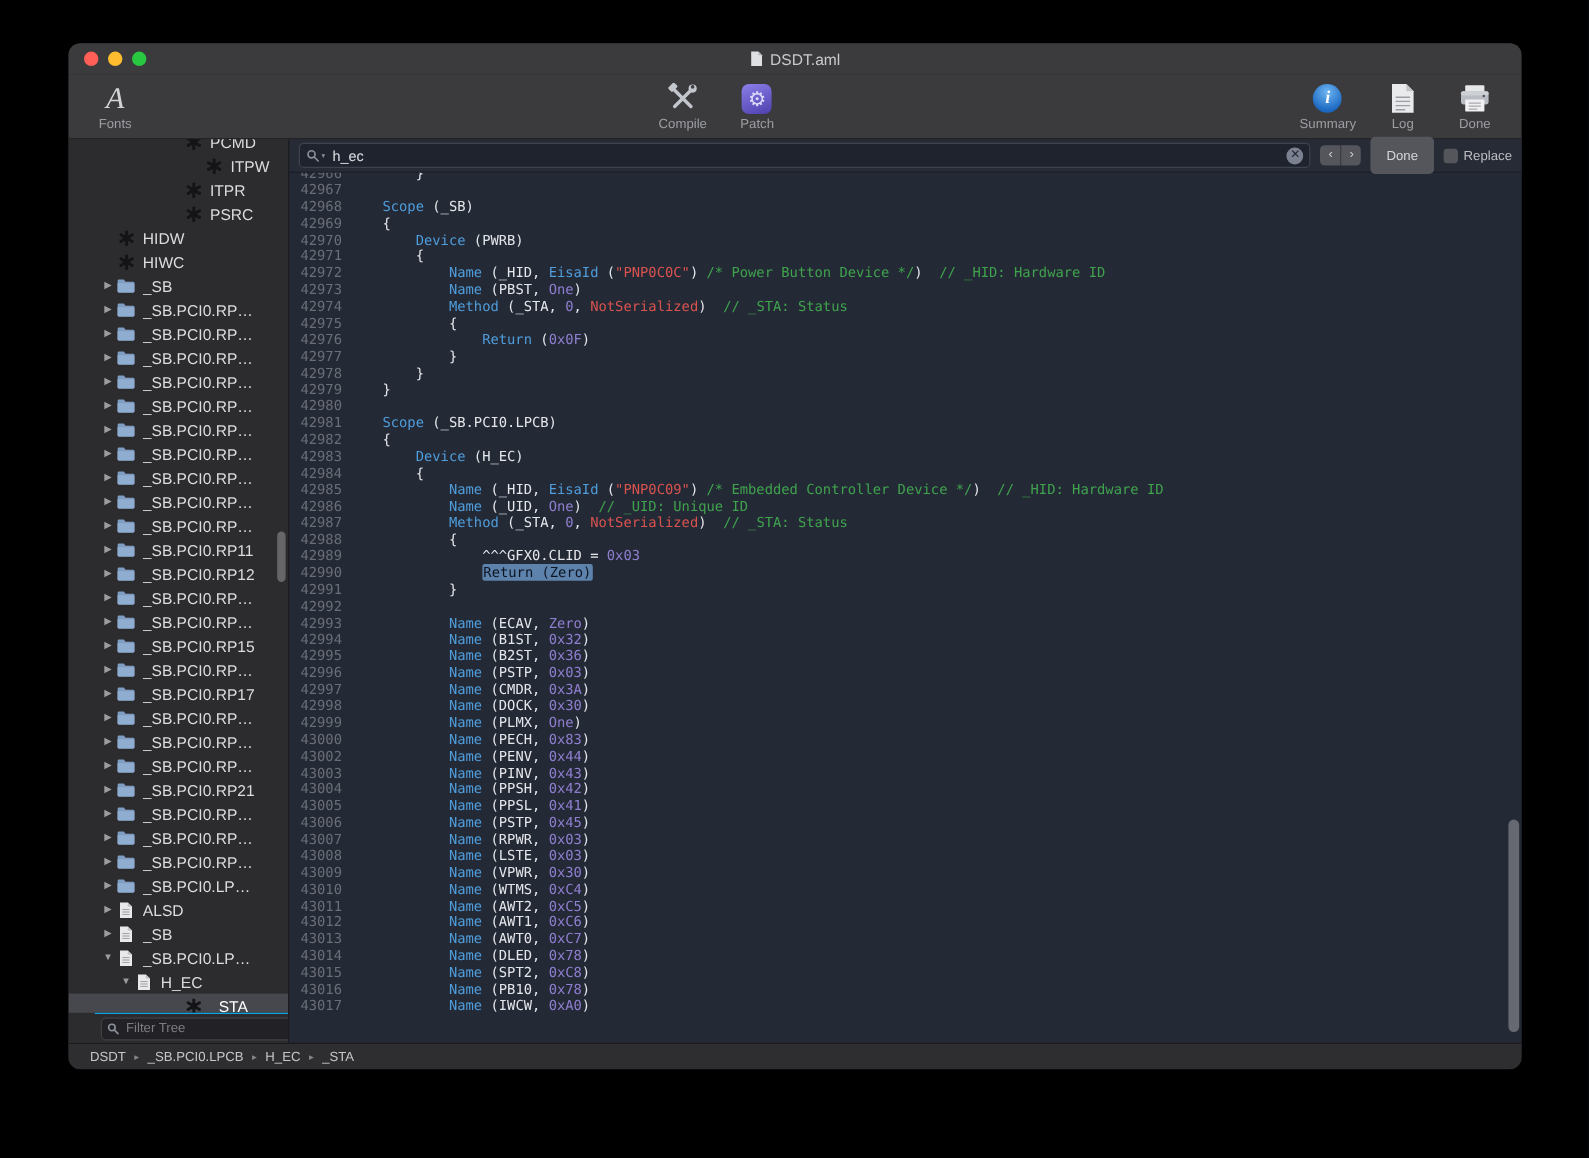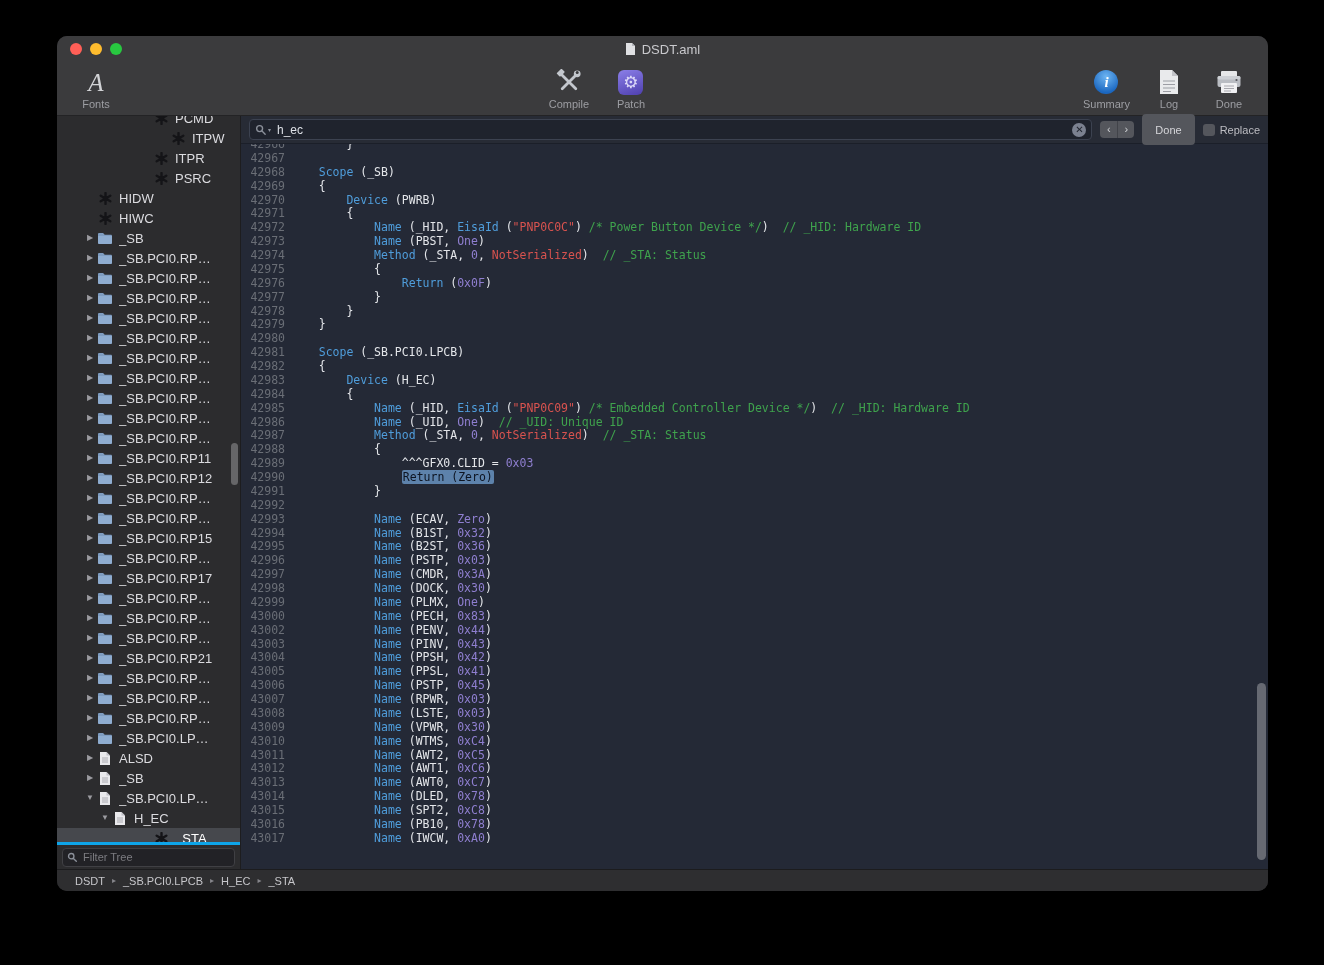--- a/index.html
+++ b/index.html
@@ -48,22 +48,22 @@
            display:flex;flex-direction:column;position:relative;overflow:hidden;}
   .tree{flex:1;overflow:hidden;margin-top:-8px;}
   .tree-row{height:20px;display:flex;align-items:center;font-size:13px;color:#dcdce0;white-space:nowrap;}
   .tree-row.selected{background:#46484d;color:#ffffff;}
   .tri{width:14px;flex:none;font-size:8px;color:#9b9ba0;text-align:center;line-height:1;}
   .tree-icon{width:16px;height:16px;flex:none;display:flex;align-items:center;justify-content:center;margin-right:6px;}
   .tree-label{overflow:hidden;text-overflow:ellipsis;text-align:right;}
   .sidebar-scrollbar{position:absolute;right:1px;top:0;bottom:26px;width:9px;}
   .sidebar-scrollbar .thumb{position:absolute;left:1px;right:1px;top:45%;height:42px;
                             border-radius:4px;background:rgba(255,255,255,.28);}
-  .filter-bar{flex:none;height:24px;border-top:3px solid #0ea5e9;display:flex;align-items:center;
-              padding:0 5px;background:#2c2c2e;}
+  .filter-bar{flex:none;height:24px;border-top:1px solid #0ea5e9;display:flex;align-items:center;
+              padding:0 5px;background:#2c2c2e;margin-left:22px;}
   .filter-field{flex:1;height:17px;background:#222226;border:1px solid #404044;border-radius:4px;
                 display:flex;align-items:center;padding:0 4px;gap:3px;}
   .filter-field input{flex:1;min-width:0;background:transparent;border:0;outline:0;color:#d8d8dc;
                       font-size:11px;font-family:"Liberation Sans",sans-serif;}
   .filter-field input::placeholder{color:#7c7c81;}
 
   
   .editor-pane{flex:1;display:flex;flex-direction:column;min-width:0;background:var(--editor-bg);}
   .findbar{height:27px;flex:none;background:#272b35;border-bottom:1px solid #1b1f29;
            display:flex;align-items:center;padding:0 8px;gap:8px;}

